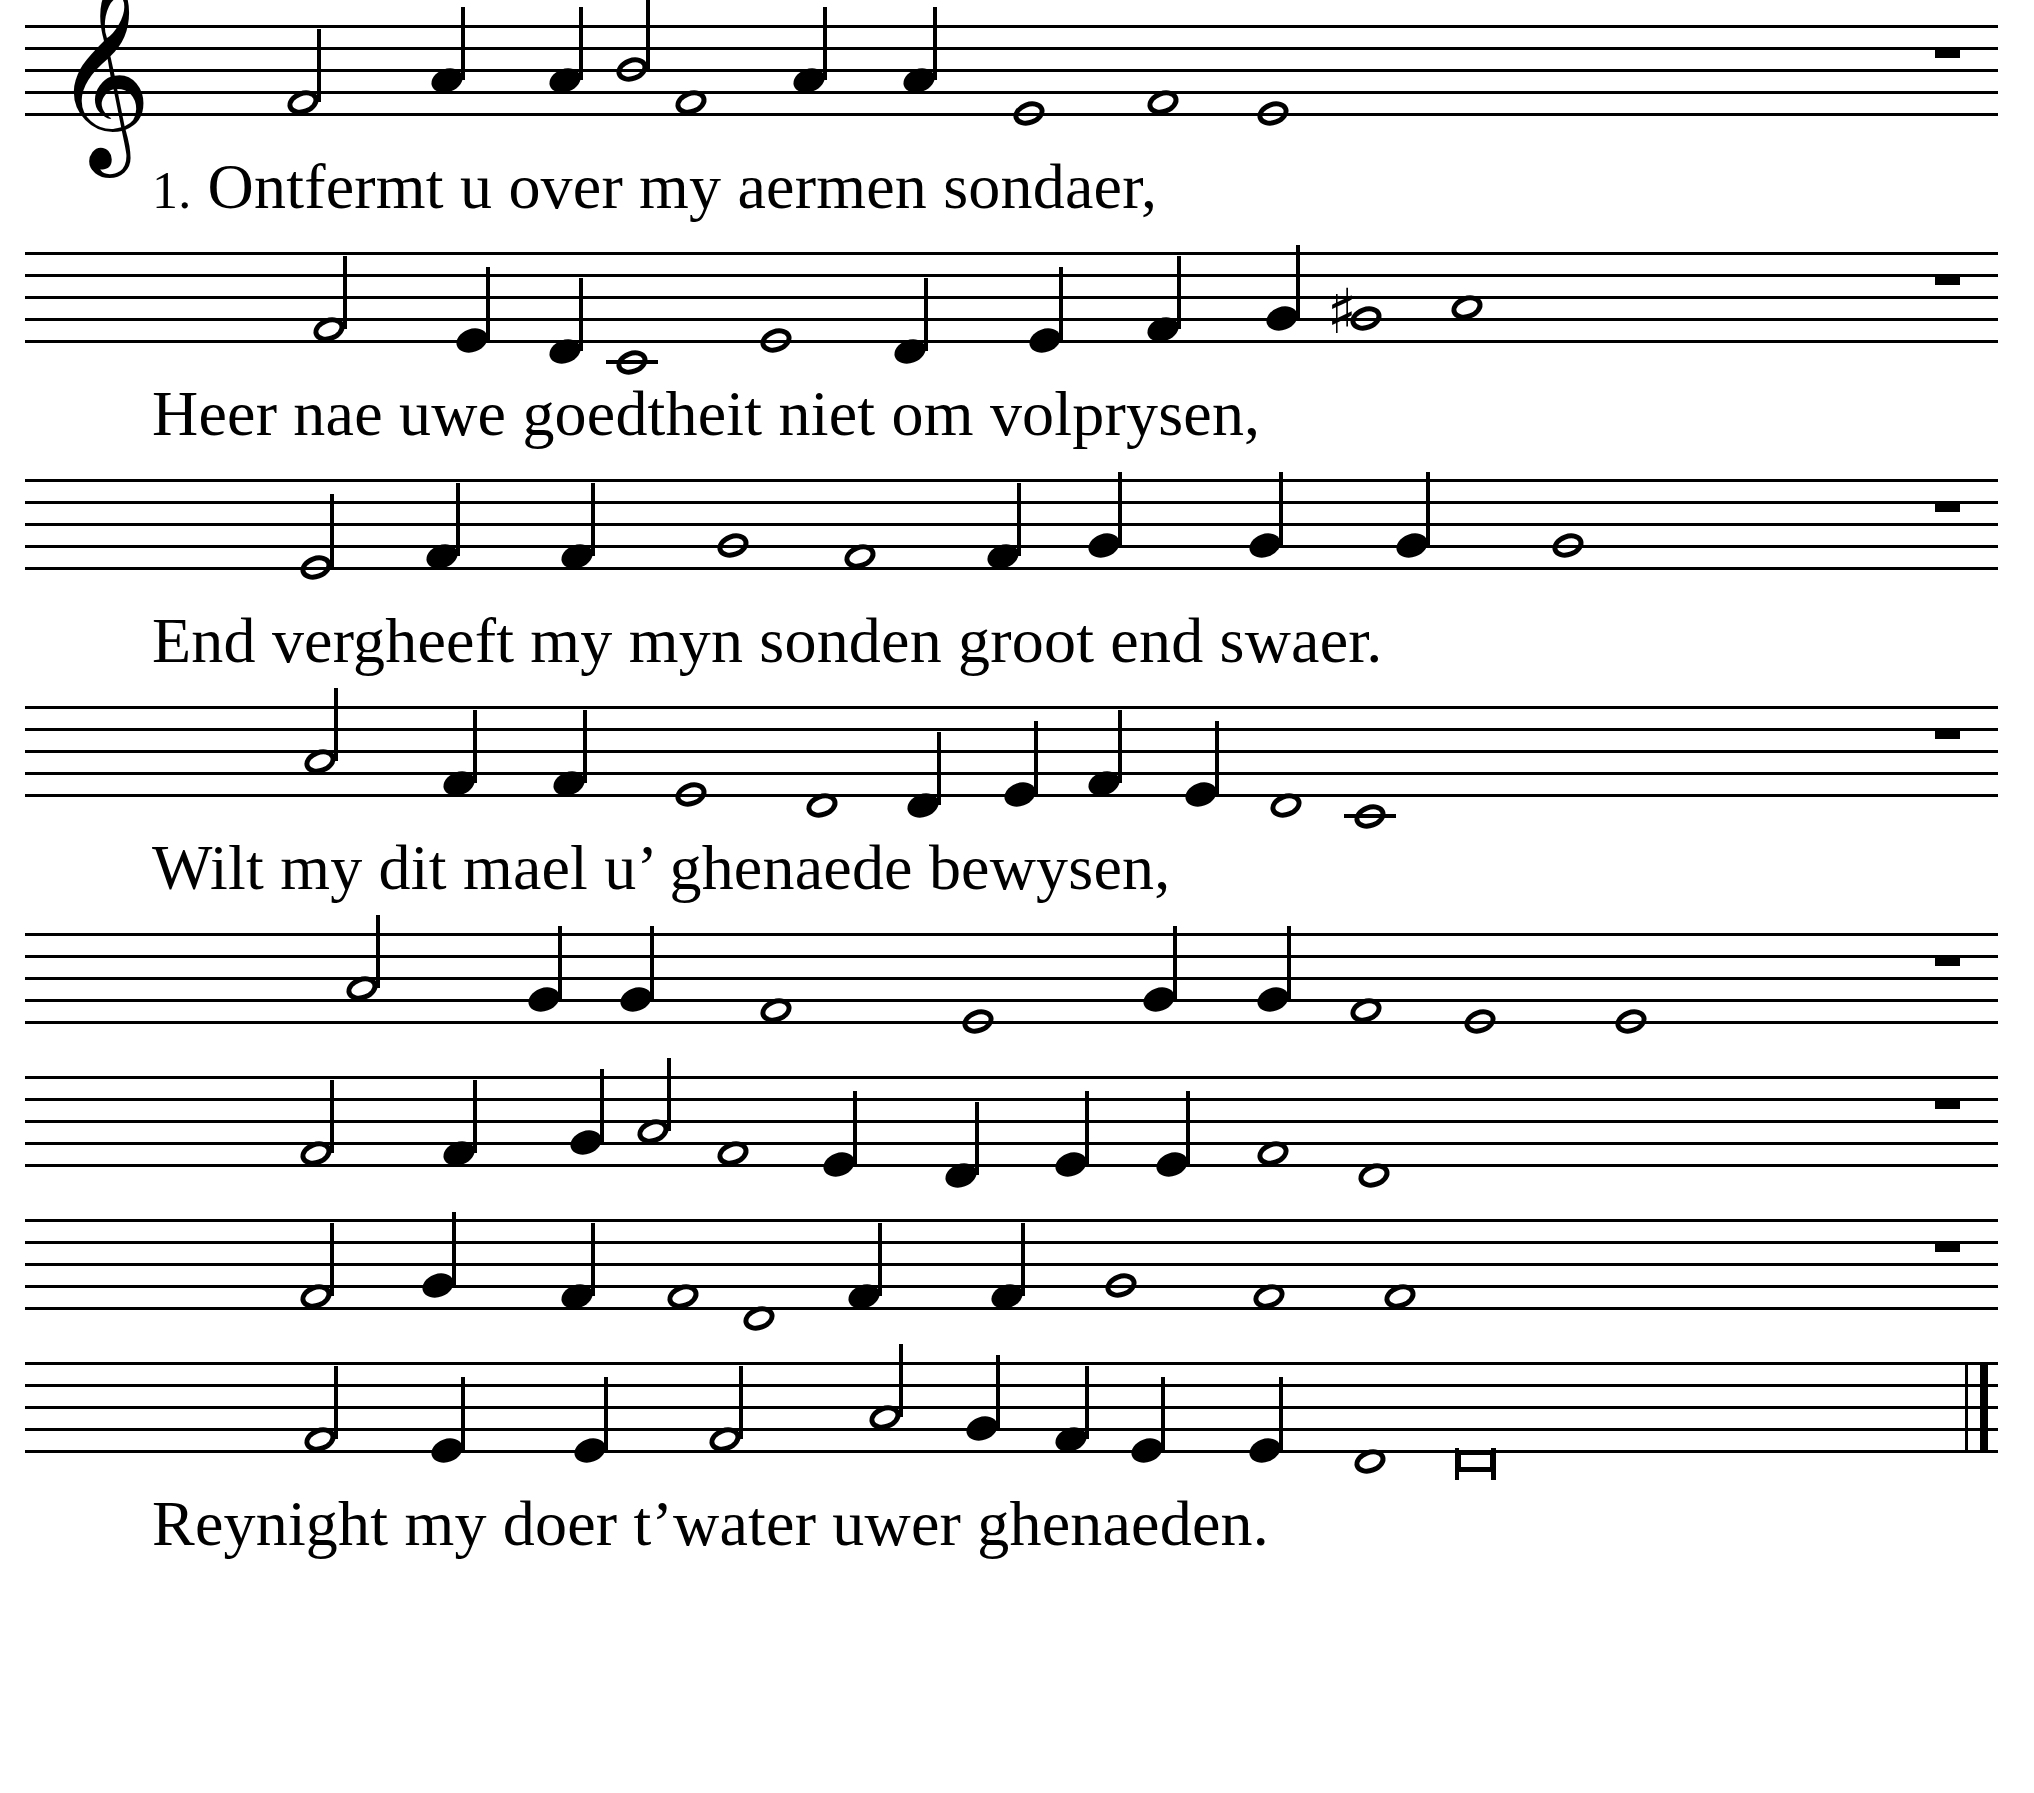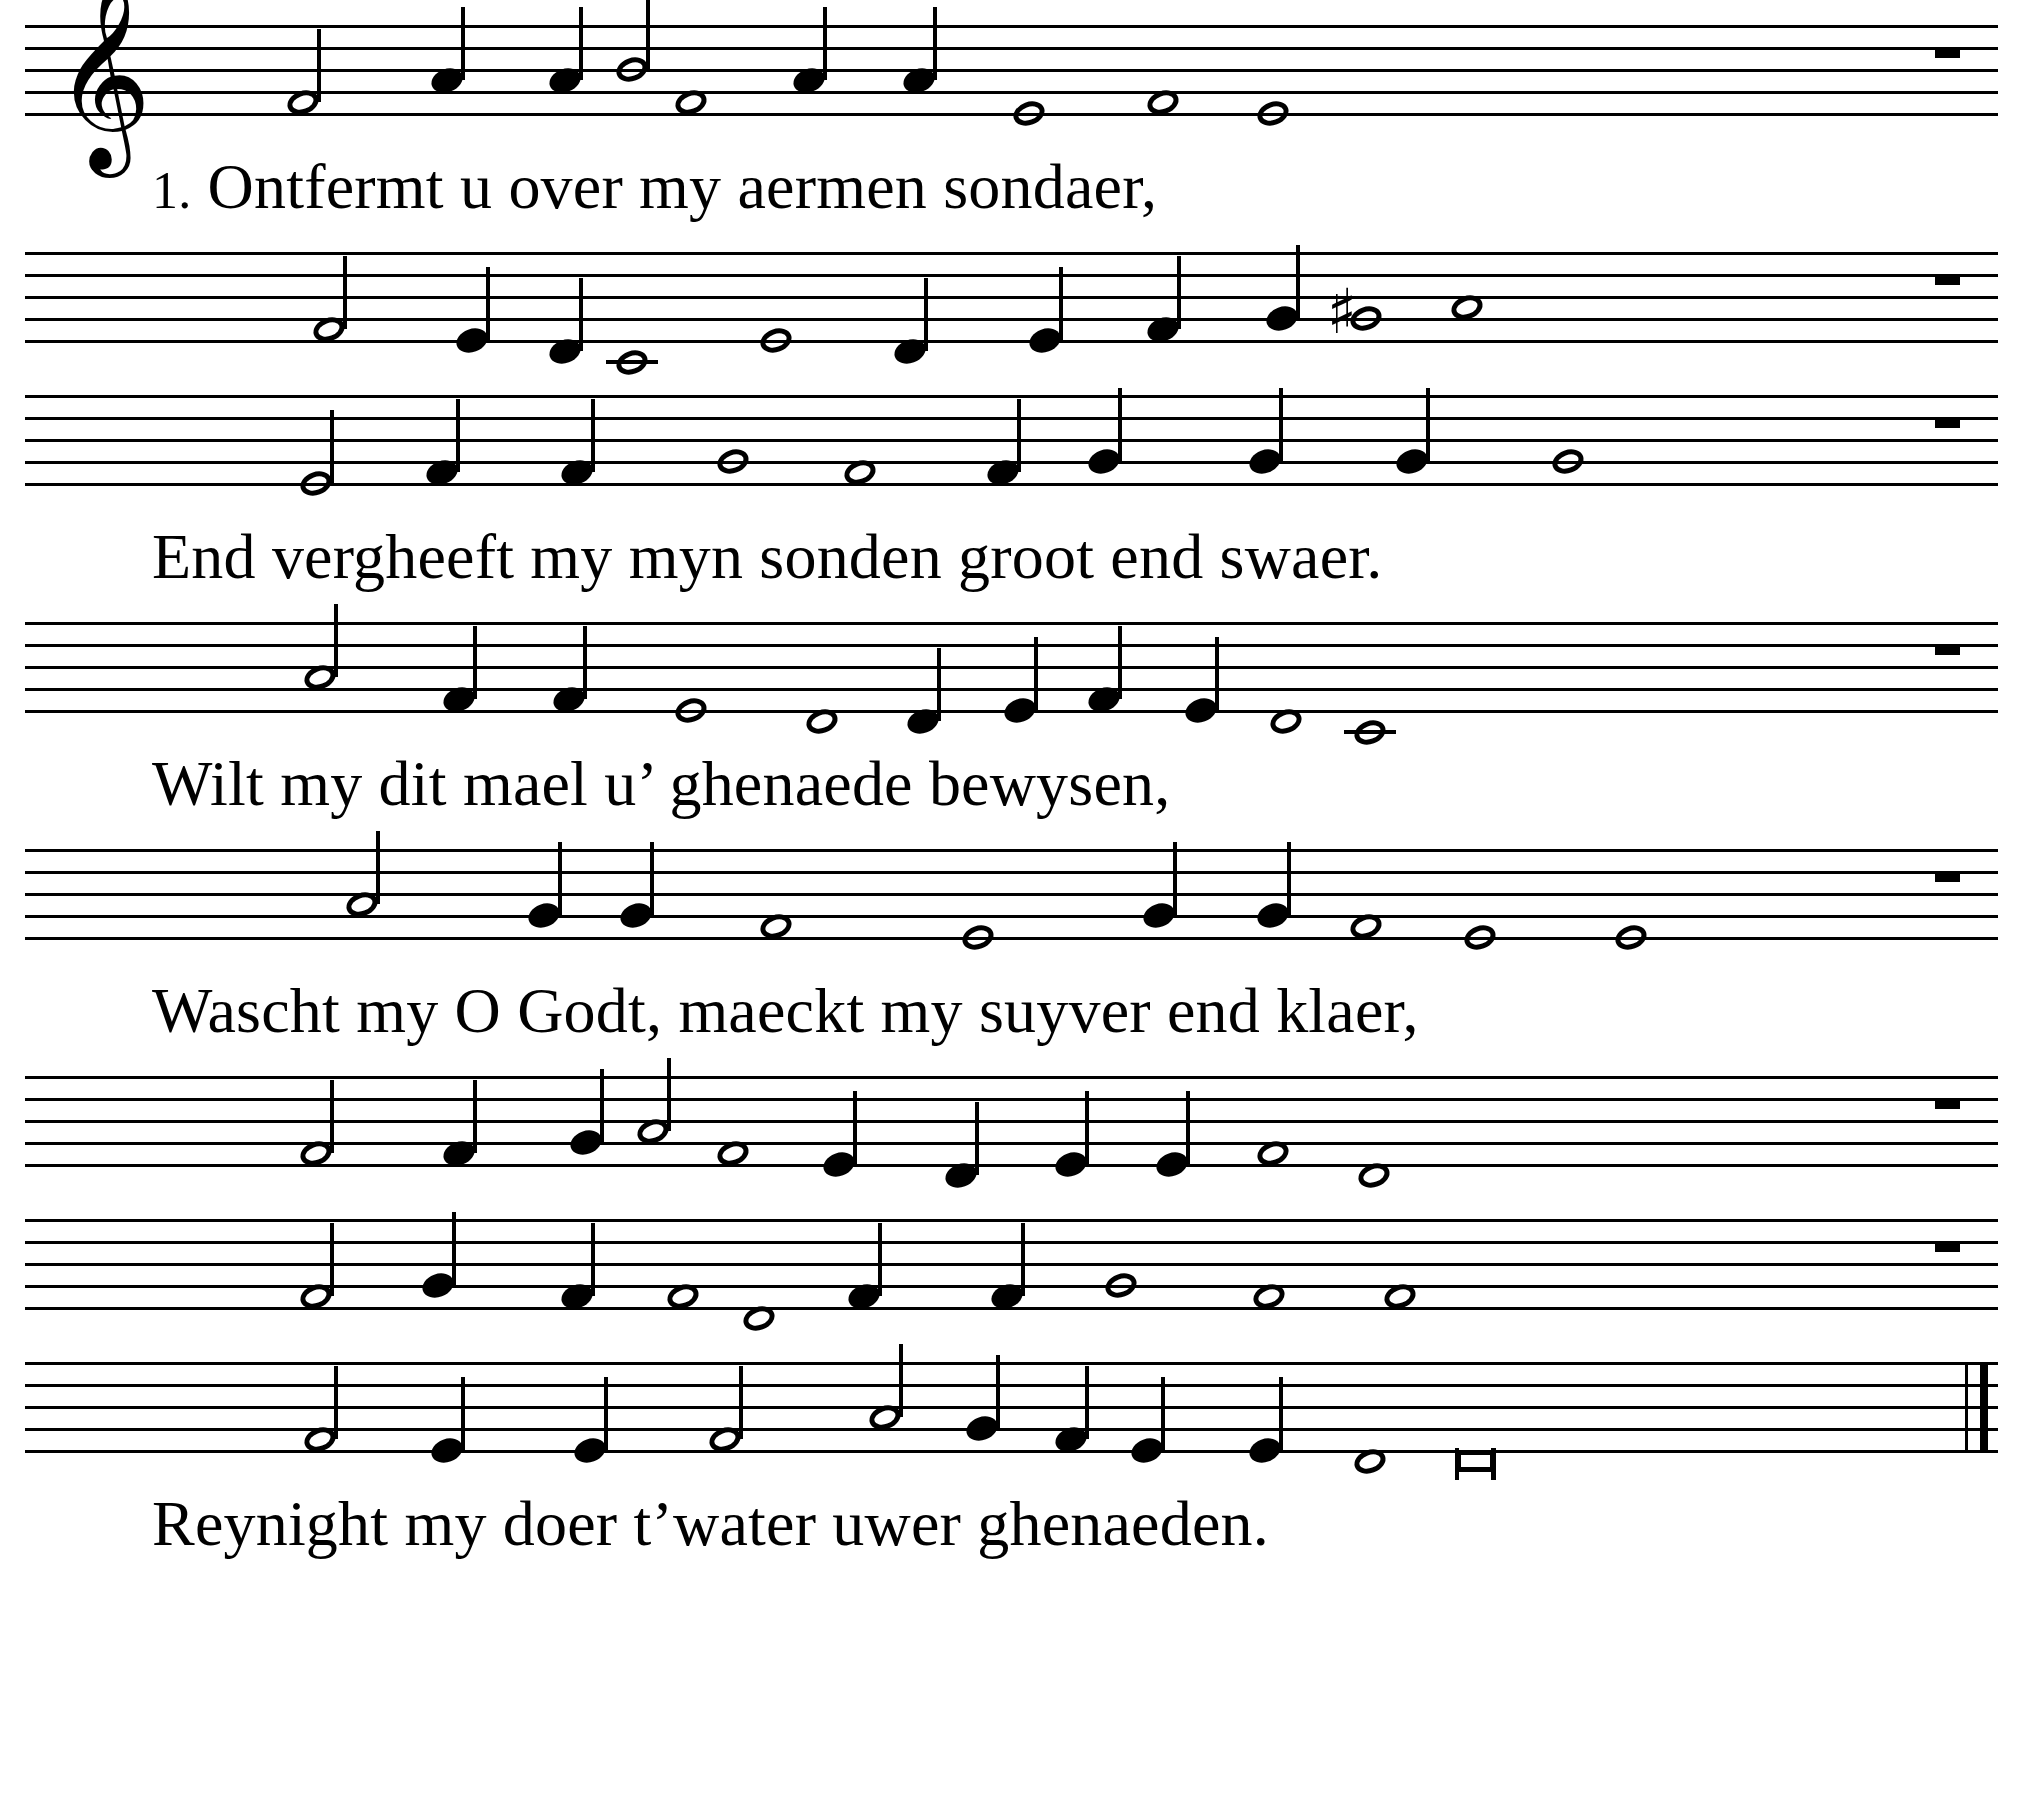--- a/index.html
+++ b/index.html
@@ -250,20 +250,21 @@
             <div class="note" style="left: 1341px; top: 66px;">
               <div class="sharp">♯</div>
               <div class="head open"></div>
             </div>
             <div class="note" style="left: 1442px; top: 55px;">
               <div class="head open"></div>
             </div>
             <div class="rest" style="left: 1910px; top: 22px;"></div>
           </div>
         </div>
+        <div class="lyric"><span>Heer nae uwe goedtheit niet om volprysen,</span></div>
       </div>
       <div class="system">
         <div class="stave-wrap">
           <div class="stave">
             <div class="line l0"></div>
             <div class="line l1"></div>
             <div class="line l2"></div>
             <div class="line l3"></div>
             <div class="line l4"></div>
             <div class="note" style="left: 291px; top: 88px;">
@@ -401,21 +402,20 @@
             </div>
             <div class="note" style="left: 1455px; top: 88px;">
               <div class="head open"></div>
             </div>
             <div class="note" style="left: 1606px; top: 88px;">
               <div class="head open"></div>
             </div>
             <div class="rest" style="left: 1910px; top: 22px;"></div>
           </div>
         </div>
-        <div class="lyric"><span>Wascht my O Godt, maeckt my suyver end klaer,</span></div>
       </div>
       <div class="system">
         <div class="stave-wrap">
           <div class="stave">
             <div class="line l0"></div>
             <div class="line l1"></div>
             <div class="line l2"></div>
             <div class="line l3"></div>
             <div class="line l4"></div>
             <div class="note" style="left: 291px; top: 77px;">

